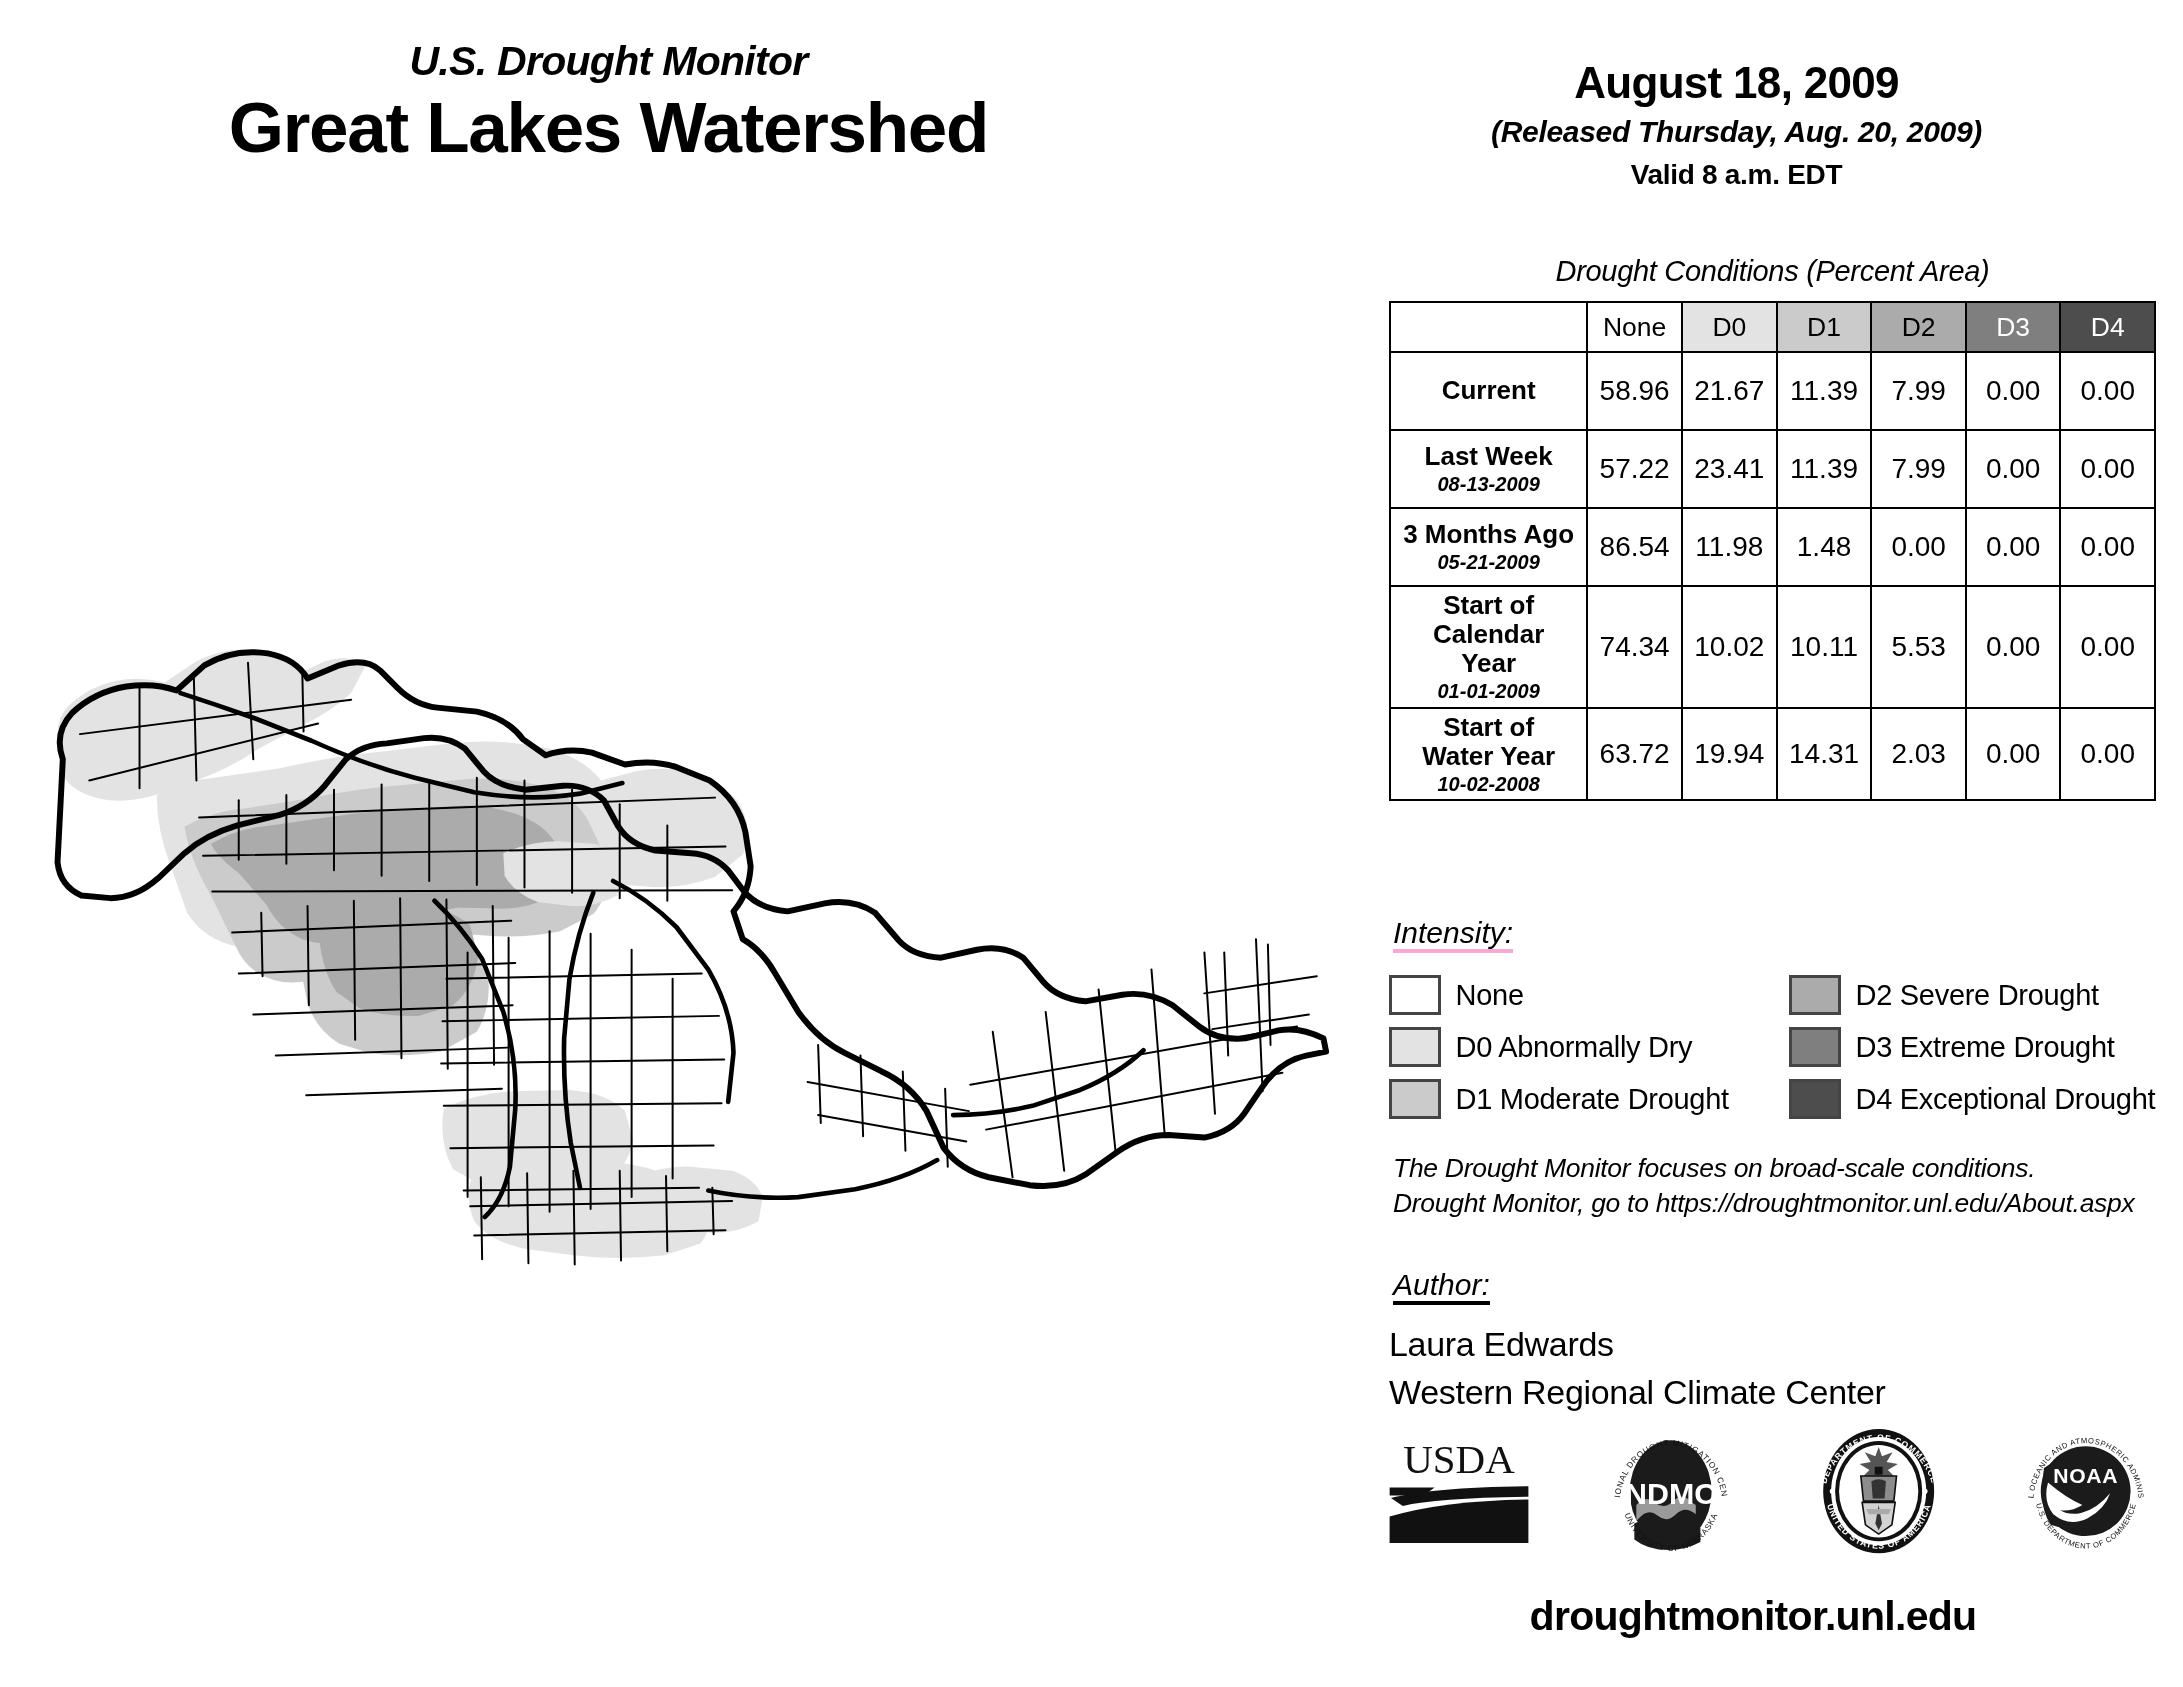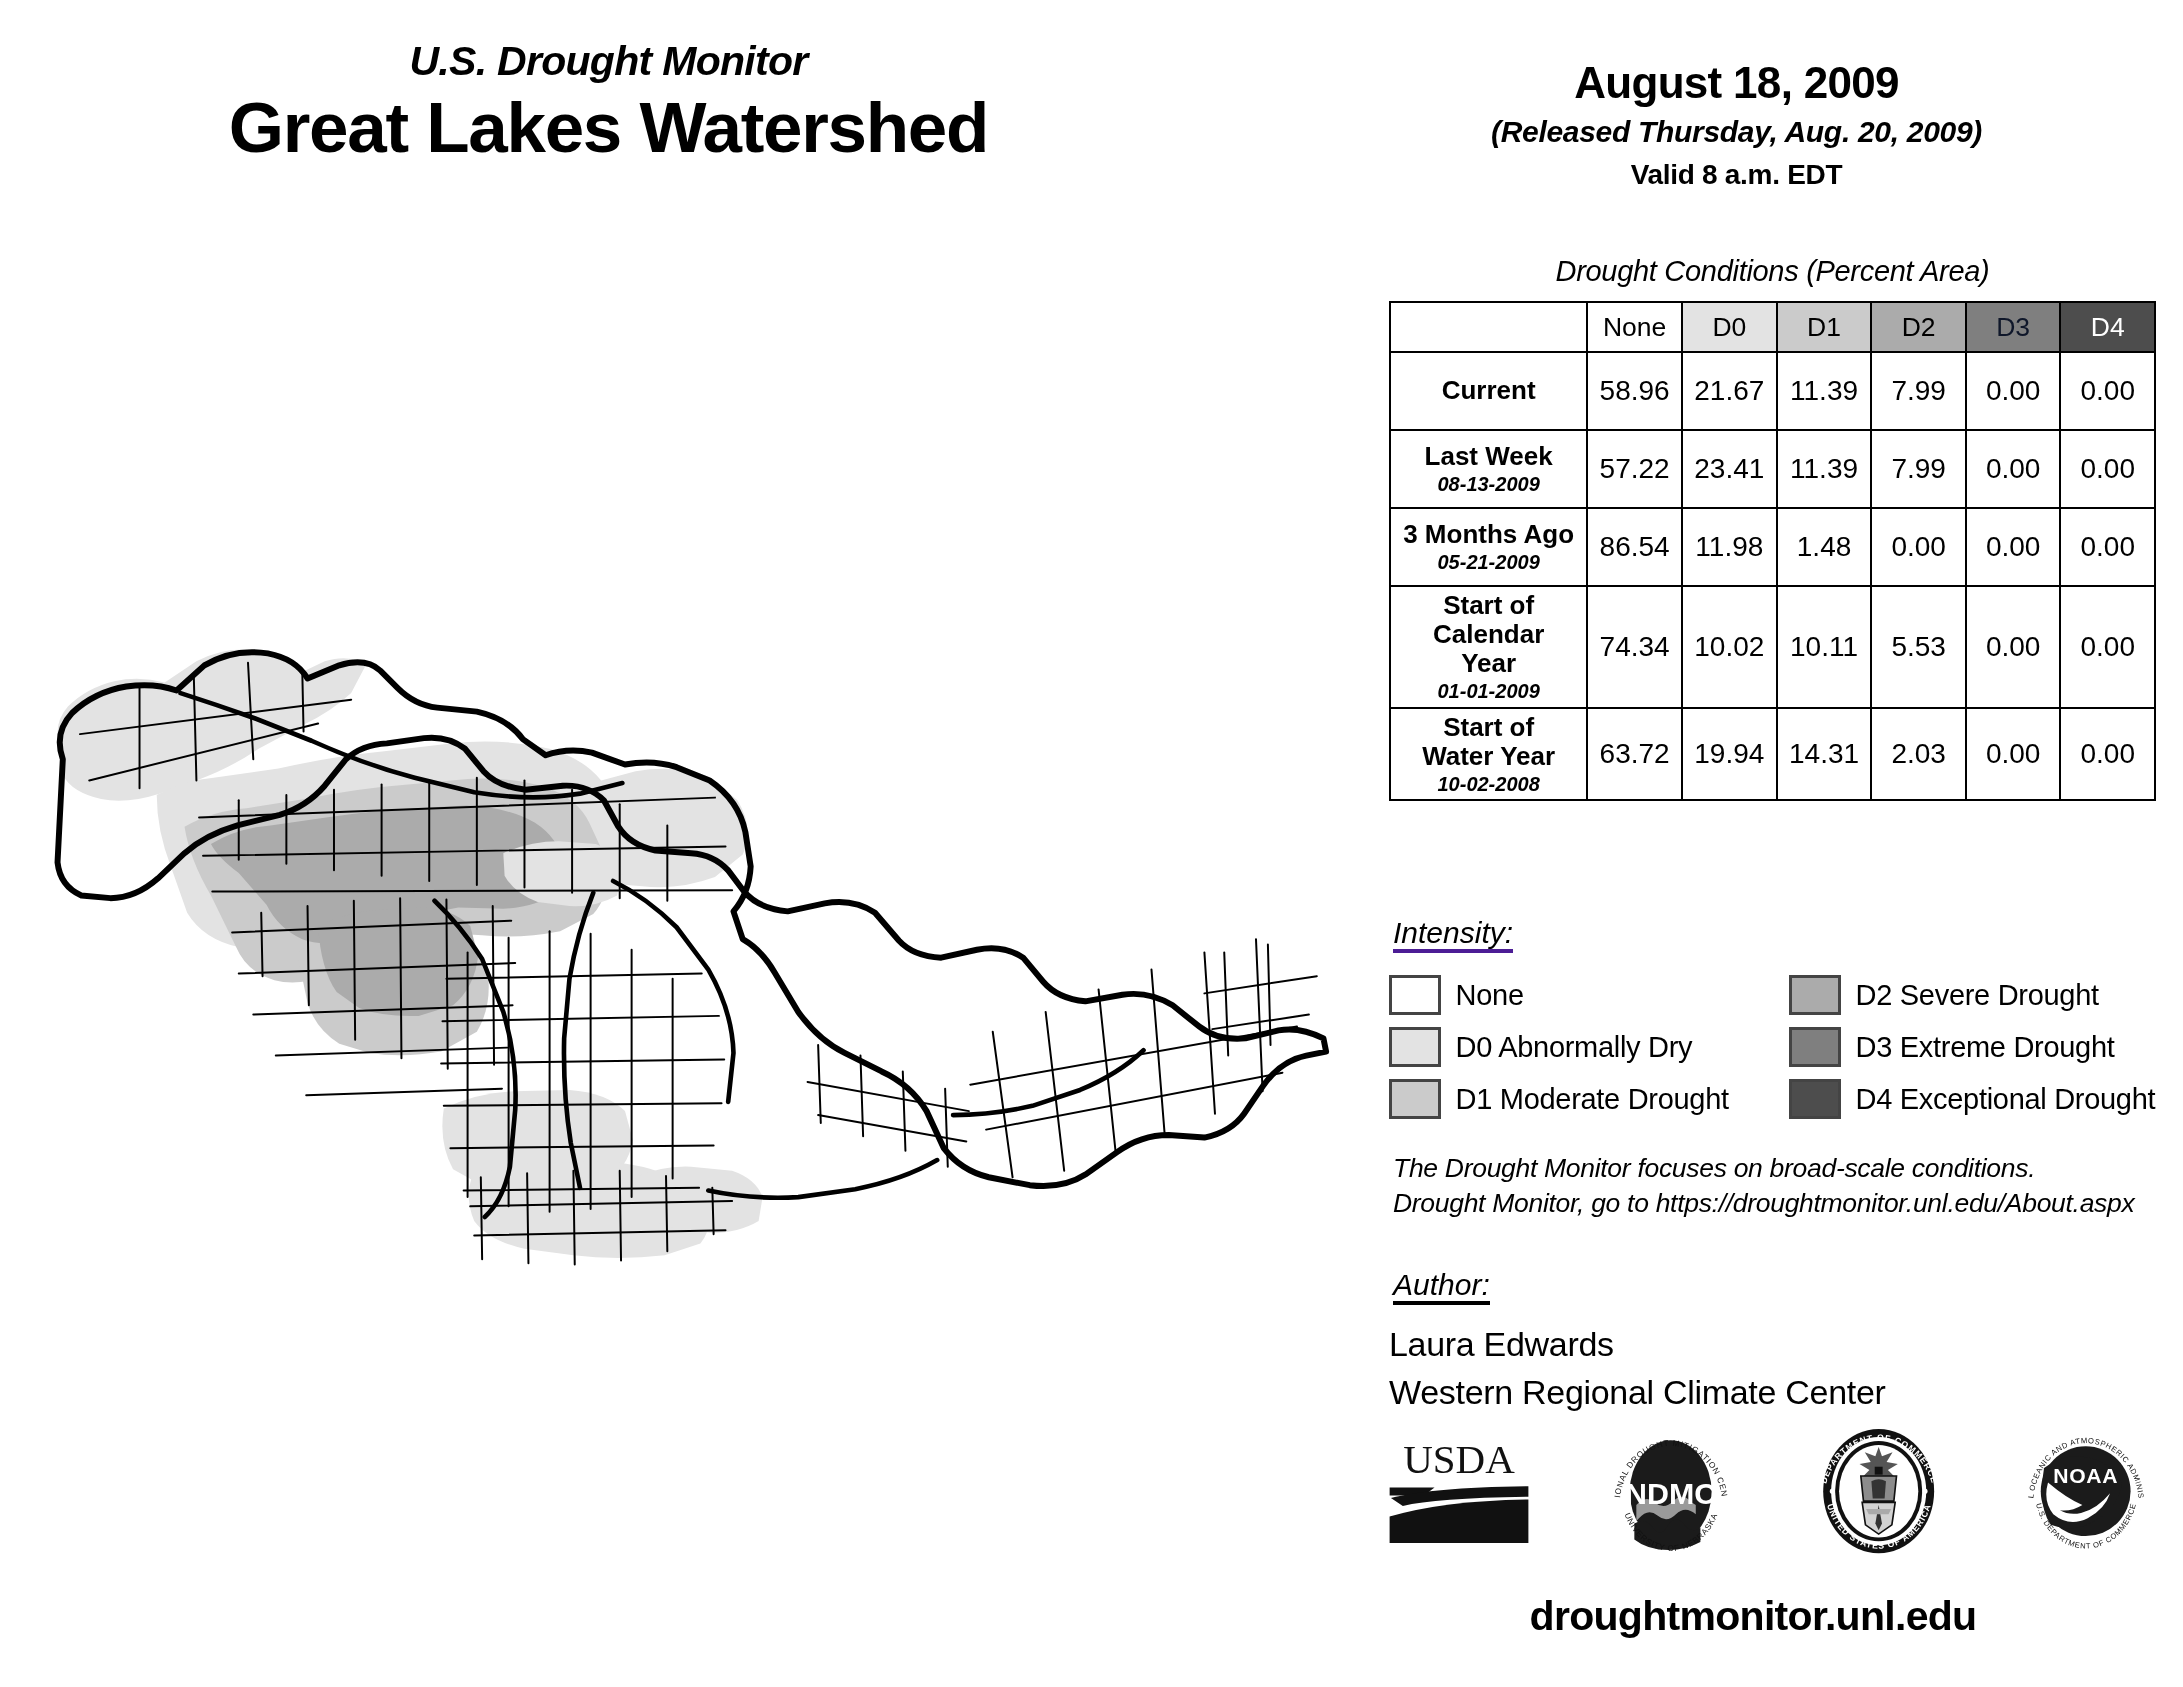--- a/index.html
+++ b/index.html
@@ -60,29 +60,29 @@
   }
   #dm-table td.rowlabel .rl-date {
     display:block; font-weight:bold; font-style:italic;
     font-size:20px; margin-top:2px;
   }
   #dm-table td.val { width:95px; font-size:28px; }
   .hdr-none { background:#ffffff; color:#000; }
   .hdr-d0 { background:#e3e3e3; color:#000; }
   .hdr-d1 { background:#cbcbcb; color:#000; }
   .hdr-d2 { background:#ababab; color:#000; }
-  .hdr-d3 { background:#7f7f7f; color:#0f172a; }
+  .hdr-d3 { background:#7f7f7f; color:#ffffff; }
   .hdr-d4 { background:#4d4d4d; color:#fff; }
   #dm-table { border:2.6px solid #000; }
 
   
   #intensity-head {
     position:absolute; left:1393px; top:918px;
     font-size:30px; font-style:italic; font-weight:normal;
-    border-bottom:4px solid #4c1d95; padding-bottom:1.3px; line-height:1.0;
+    border-bottom:4px solid #f9a8d4; padding-bottom:1.3px; line-height:1.0;
   }
   #legend {
     position:absolute; left:1389px; top:969px;
     width:767px; display:grid;
     grid-template-columns:400px 367px;
     grid-auto-rows:52px; align-items:center;
   }
   .leg-item { display:flex; align-items:center; }
   .leg-swatch {
     width:52px; height:40px; border:3.3px solid #444; flex:0 0 auto;

